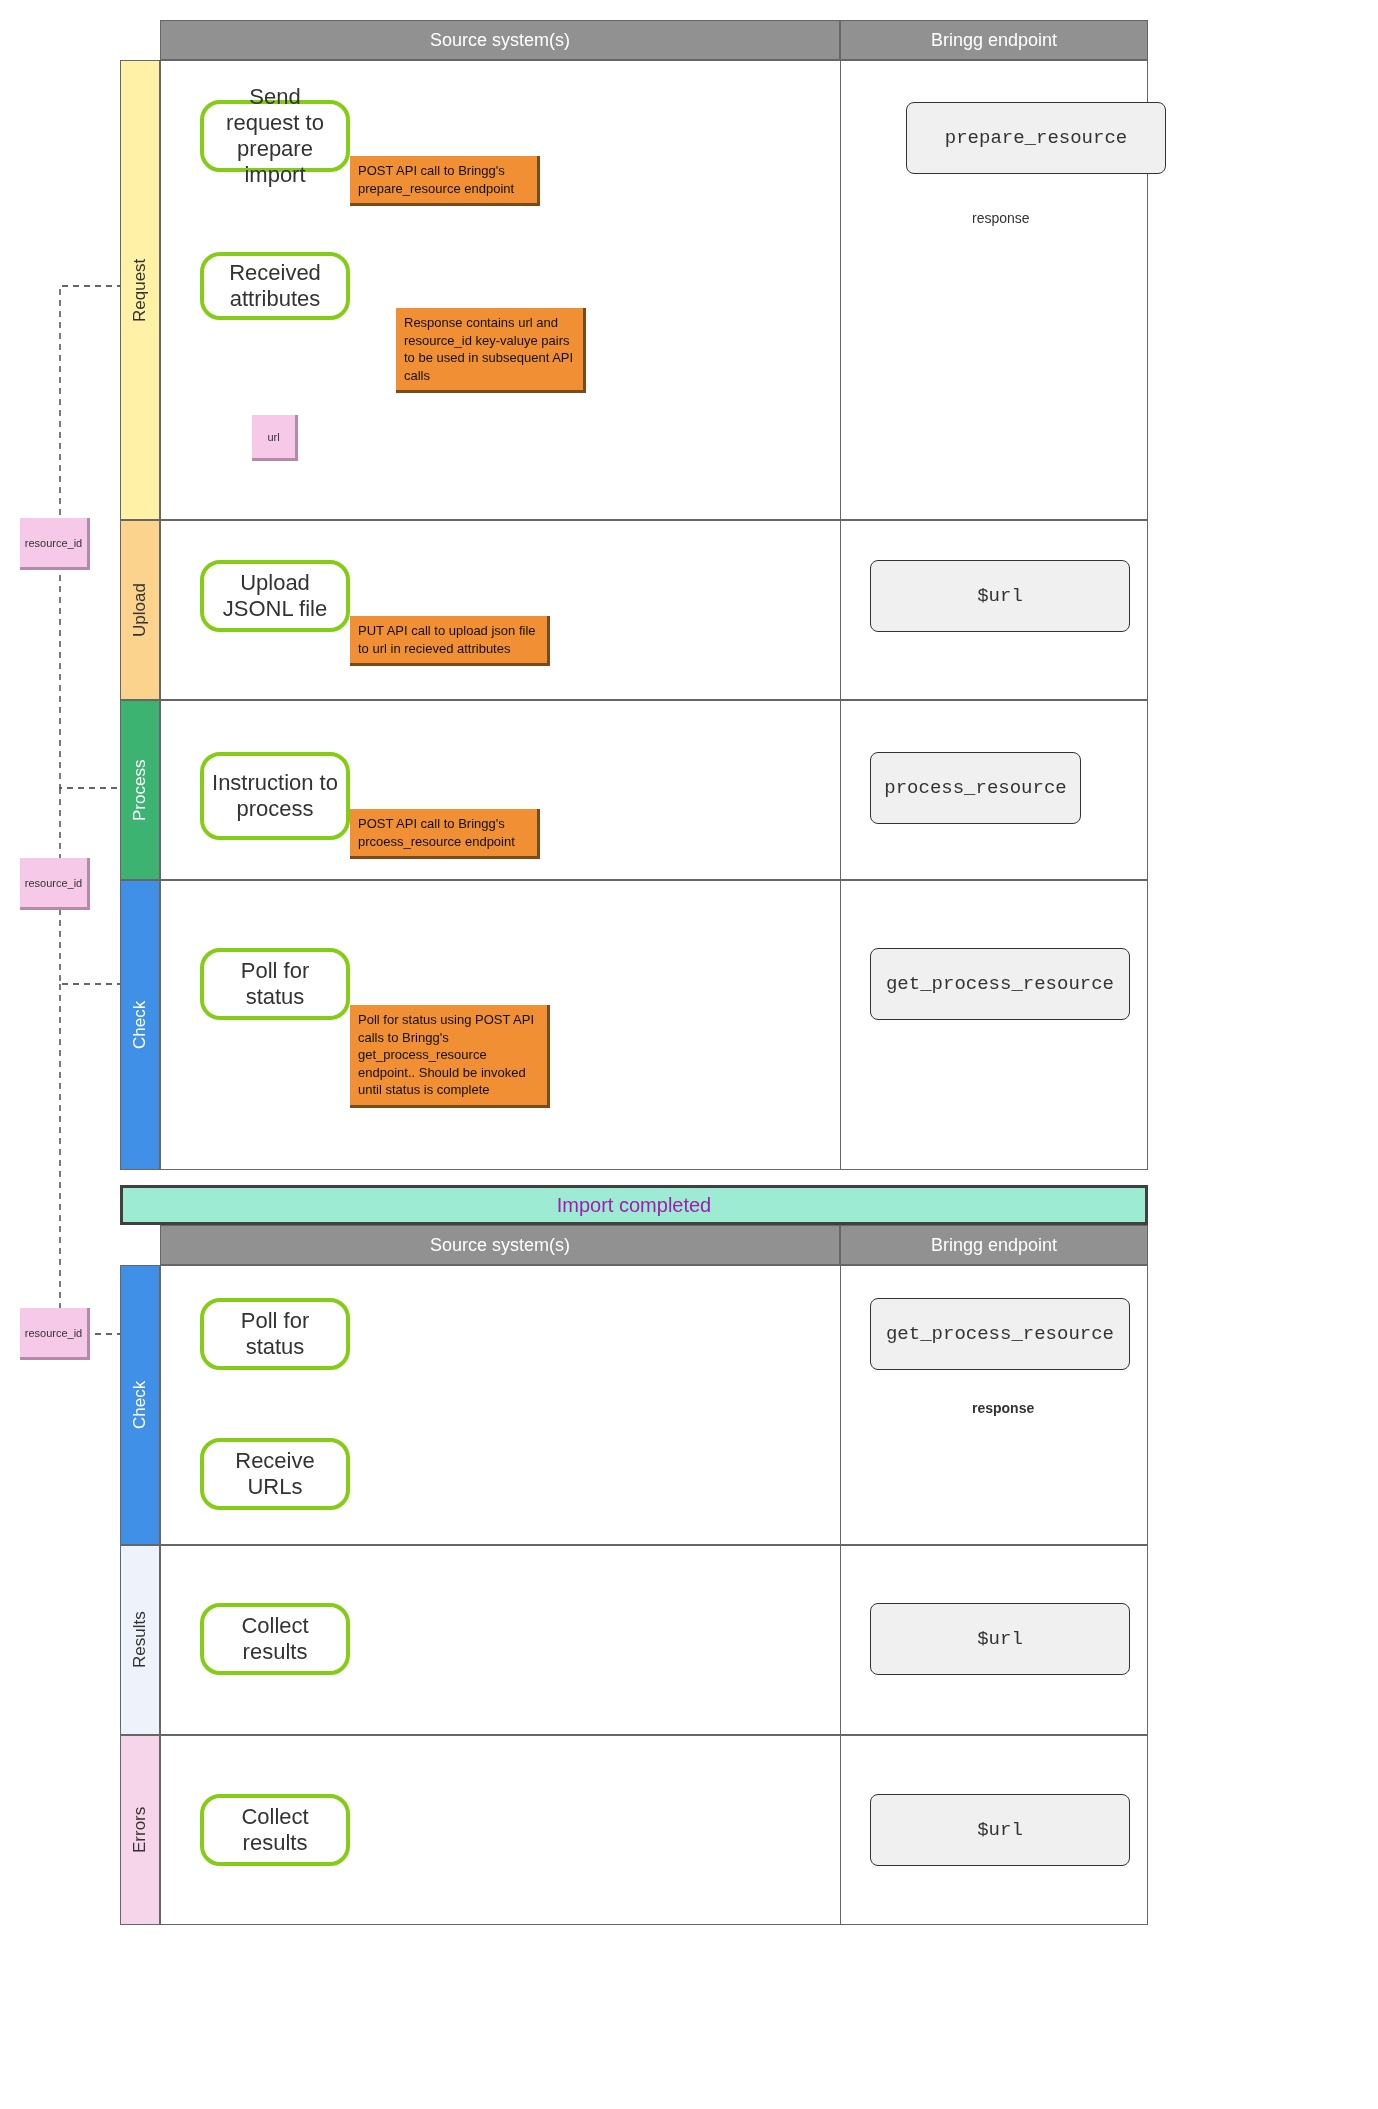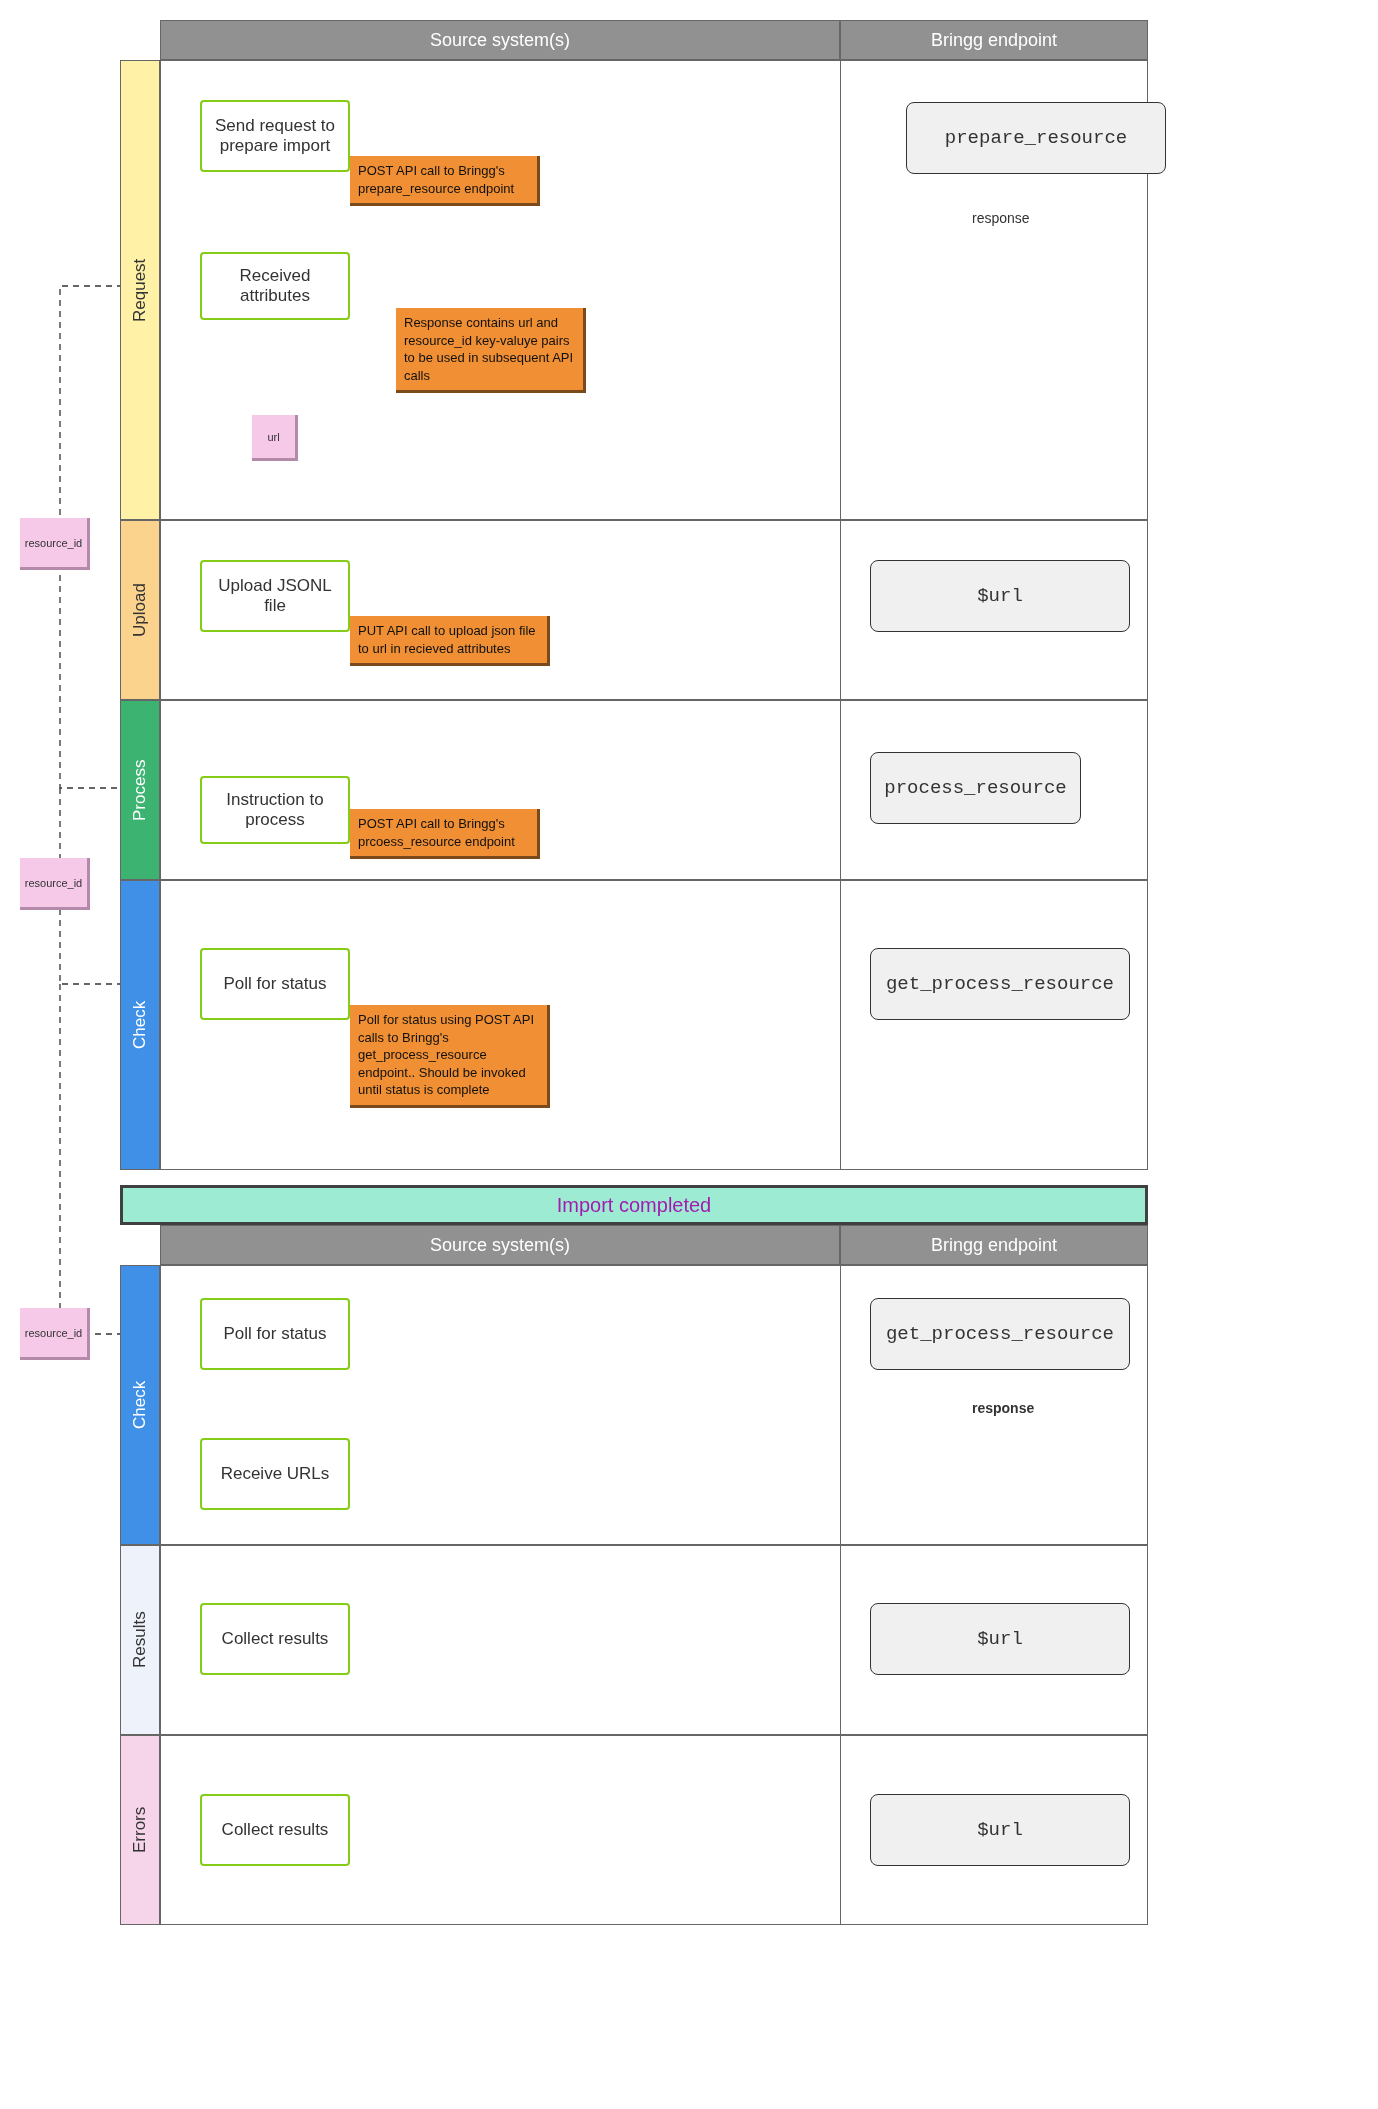--- a/index.html
+++ b/index.html
@@ -51,27 +51,27 @@
     border: 1px solid #666;
   }
   .col-divider {
     position: absolute;
     width: 0;
     border-left: 1px solid #666;
   }
   .source-box {
     position: absolute;
     background: #fff;
-    border: 2px solid #84cc16;
-    border-radius: 4px;
+    border: 4px solid #84cc16;
+    border-radius: 20px;
     display: flex;
     align-items: center;
     justify-content: center;
     text-align: center;
-    font-size: 17px;
+    font-size: 22px;
     padding: 6px;
   }
   .endpoint-box {
     position: absolute;
     background: #f0f0f0;
     border: 1px solid #333;
     border-radius: 8px;
     display: flex;
     align-items: center;
     justify-content: center;
@@ -178,21 +178,21 @@
   <div class="lane-body" style="left:140px; top:680px; width:988px; height:180px;"></div>
 
   <div class="swimlane-label" style="left:100px; top:860px; width:40px; height:290px; background:#3f90e6; color:#fff;">Check</div>
   <div class="lane-body" style="left:140px; top:860px; width:988px; height:290px;"></div>
 
   <div class="col-divider" style="left:820px; top:40px; height:1110px;"></div>
 
   <div class="source-box" style="left:180px; top:80px; width:150px; height:72px;">Send request to prepare import</div>
   <div class="source-box" style="left:180px; top:232px; width:150px; height:68px;">Received attributes</div>
   <div class="source-box" style="left:180px; top:540px; width:150px; height:72px;">Upload JSONL file</div>
-  <div class="source-box" style="left:180px; top:732px; width:150px; height:68px;margin-top:24px;">Instruction to process</div>
+  <div class="source-box" style="left:180px; top:732px; width:150px; height:88px;">Instruction to process</div>
   <div class="source-box" style="left:180px; top:928px; width:150px; height:72px;">Poll for status</div>
 
   <div class="endpoint-box" style="left:886px; top:82px; width:260px; height:72px;">prepare_resource</div>
   <div class="endpoint-box" style="left:850px; top:540px; width:260px; height:72px;">$url</div>
   <div class="endpoint-box" style="left:850px; top:732px; width:211px; height:72px;text-align:center;">process_resource</div>
   <div class="endpoint-box" style="left:850px; top:928px; width:260px; height:72px;">get_process_resource</div>
 
   <div class="note" style="left:330px; top:136px; width:190px;">POST API call to Bringg's prepare_resource endpoint</div>
   <div class="note" style="left:330px; top:288px; width:190px;margin-left:46px;">Response contains url and resource_id key-valuye pairs to be used in subsequent API calls</div>
   <div class="note" style="left:330px; top:596px; width:200px;">PUT API call to upload json file to url in recieved attributes</div>

